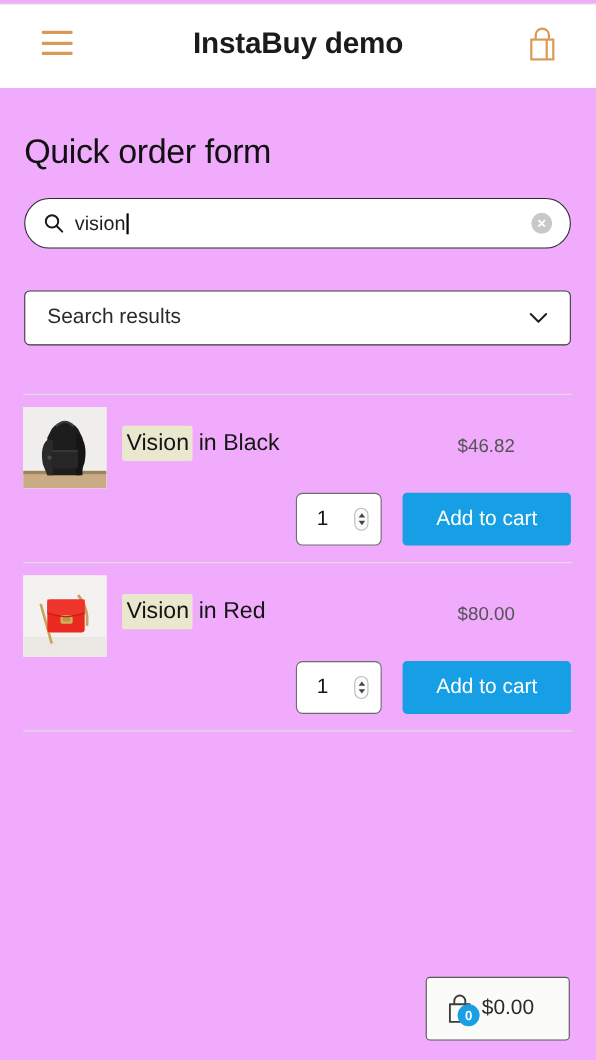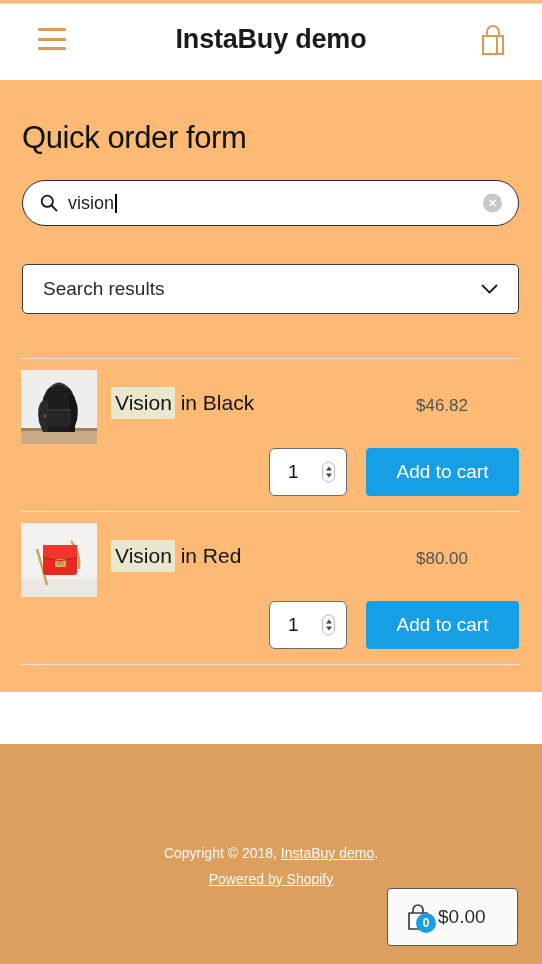--- a/index.html
+++ b/index.html
@@ -11,23 +11,23 @@
 
   body {
     font-family: "Liberation Sans", sans-serif;
     background: #ffffff;
     position: relative;
     overflow: hidden;
   }
 
   #page {
     width: 542px;
-    height: 692px;
+    height: 964px;
     position: relative;
-    background: #fdba74;
+    background: #f0abfc;
     padding-left: 12px;
   }
 
   
   .top-hairline {
     position: absolute;
     top: 3px; left: 0;
     width: 542px; height: 1px;
     background: #dcdcdc;
   }
@@ -453,24 +453,20 @@
           <div class="tri-dn"></div>
         </div>
       </div>
 
       <button class="add-btn">Add to cart</button>
     </div>
 
     <div class="divider"></div>
   </div>
 
-  <div class="site-footer">
-    <div class="footer-line l1"><span>Copyright © 2018, </span><span class="footer-link">InstaBuy demo</span><span>.</span></div>
-    <div class="footer-line l2"><span class="footer-link">Powered by Shopify</span></div>
-  </div>
 
   <div class="cart-widget">
     <div class="cart-icon-wrap">
       <svg width="30" height="30" viewBox="0 0 30 30">
         <path d="M9 11 V8 a5 5 0 0 1 10 0 V11" fill="none" stroke="#3c3c3c" stroke-width="1.7"></path>
         <path d="M5 11 H23 V27 H5 Z" fill="none" stroke="#3c3c3c" stroke-width="1.7" stroke-linejoin="round"></path>
       </svg>
       <div class="cart-badge">0</div>
     </div>
     <span class="cart-total">$0.00</span>

